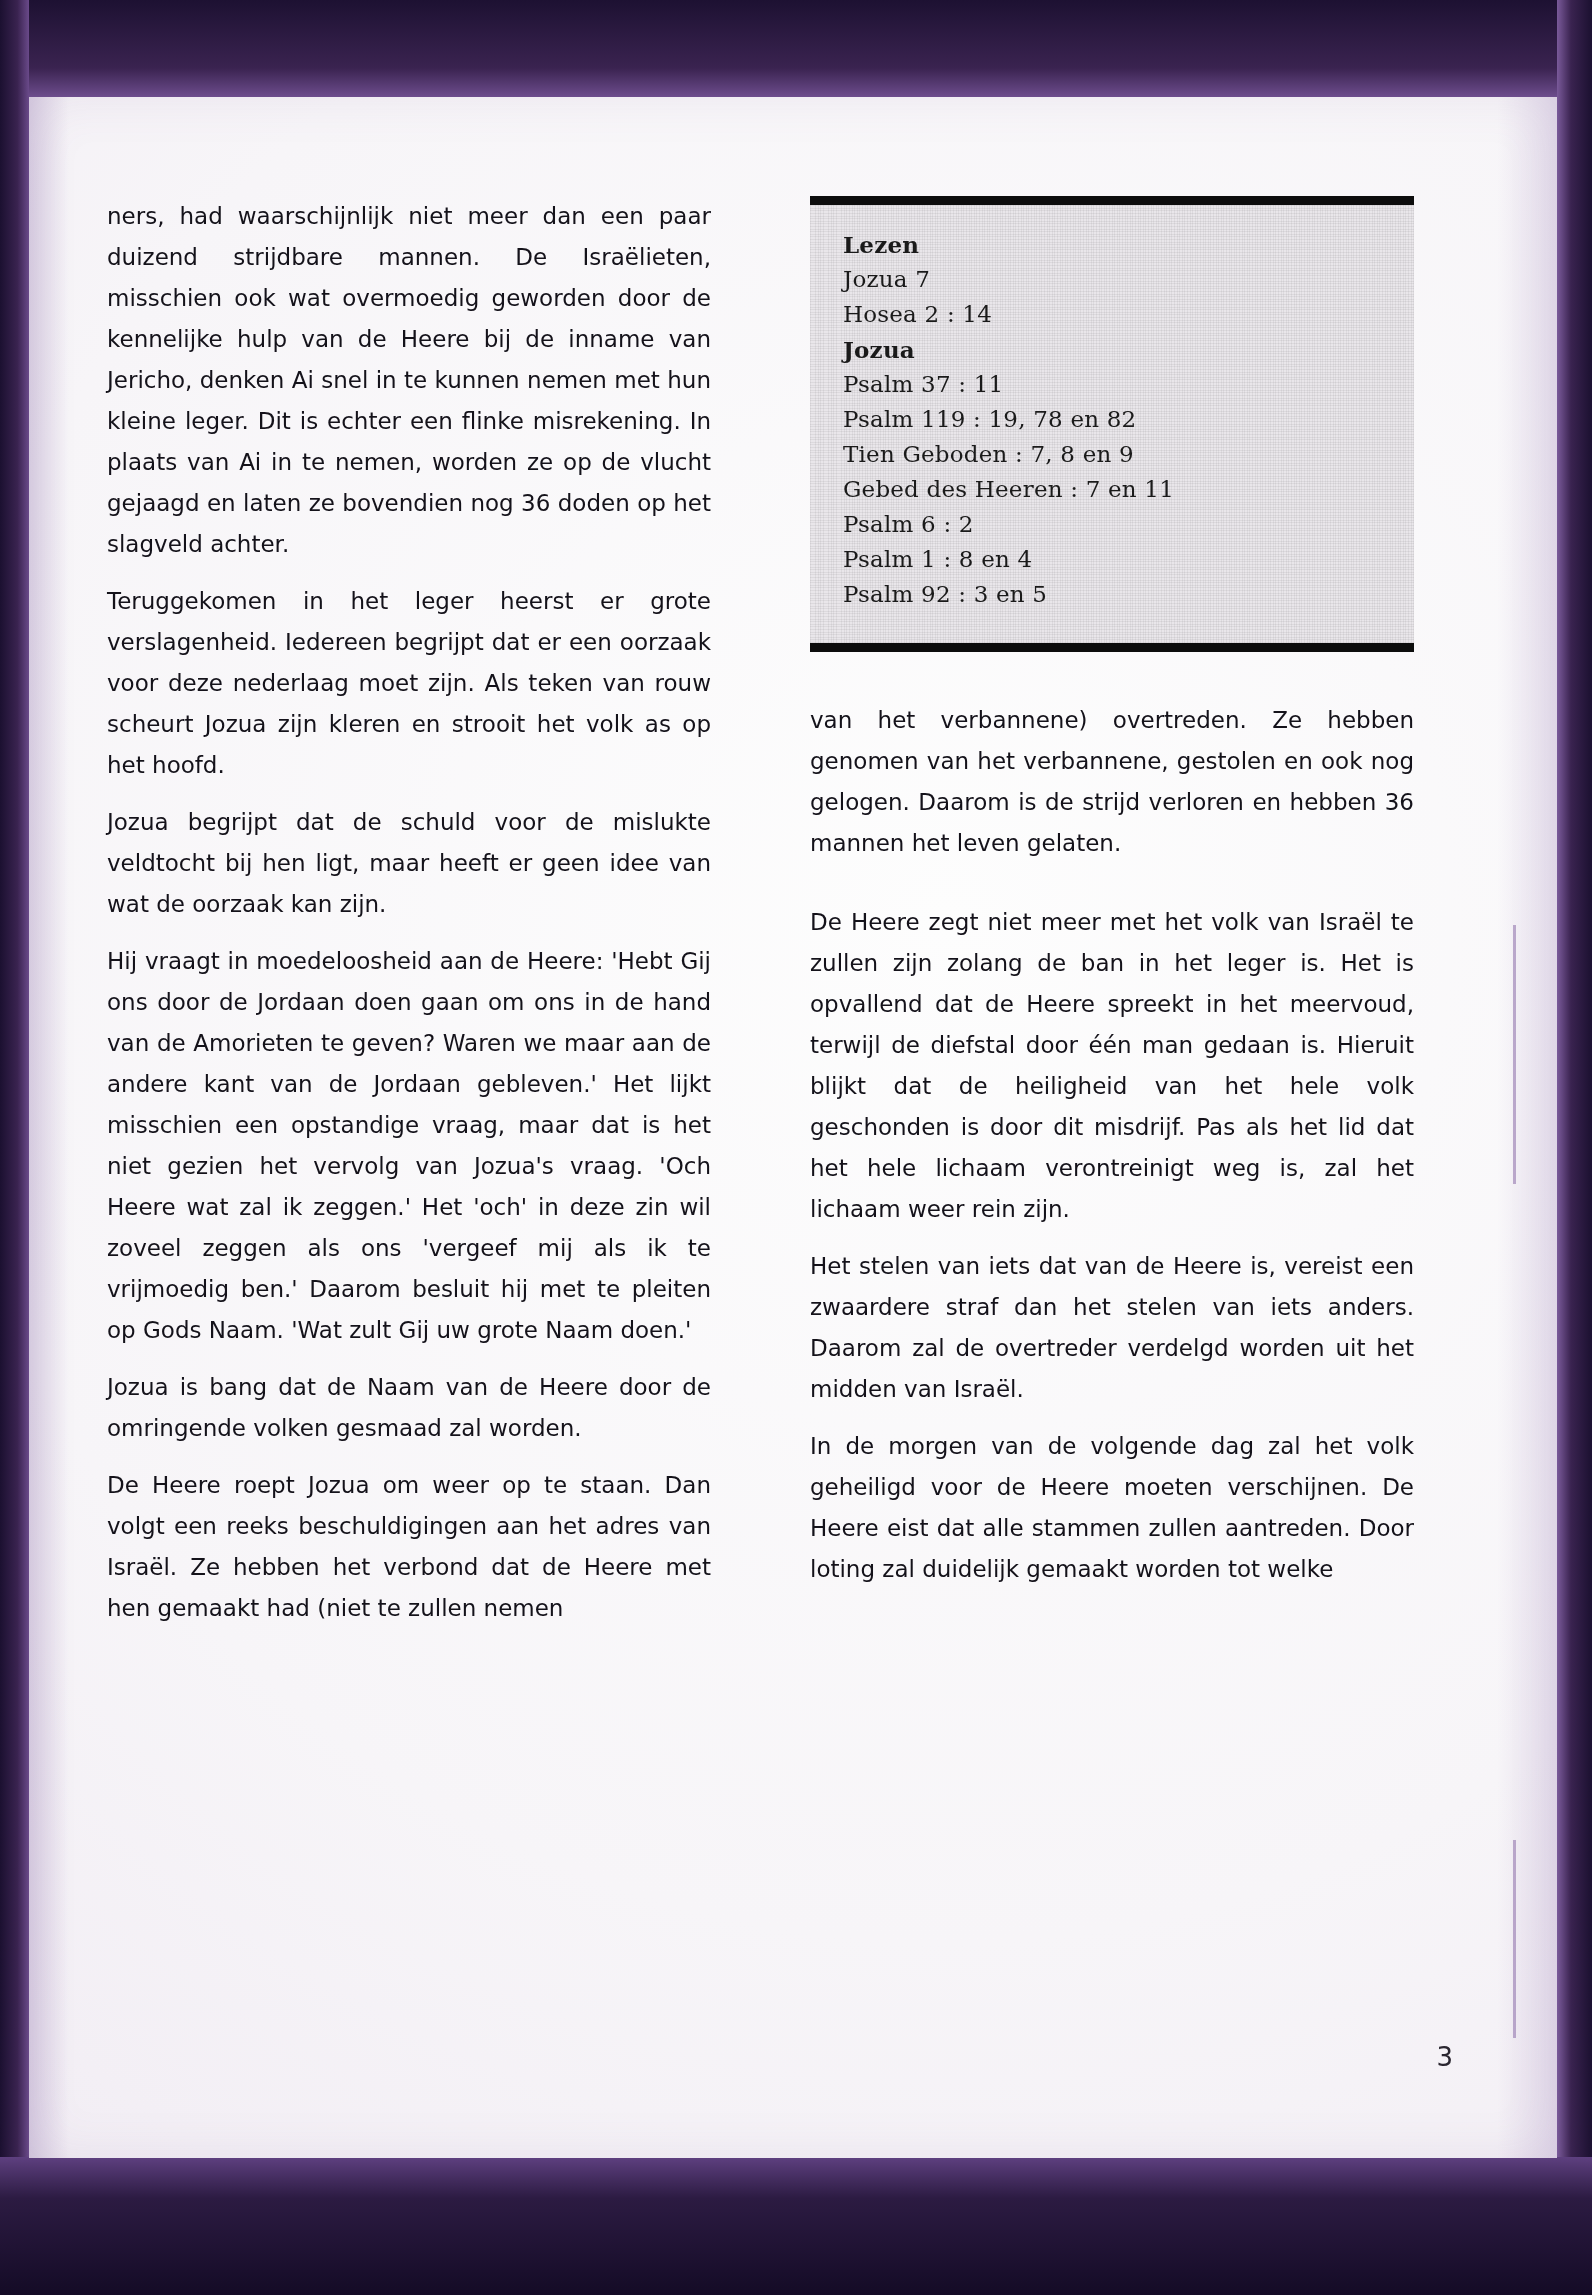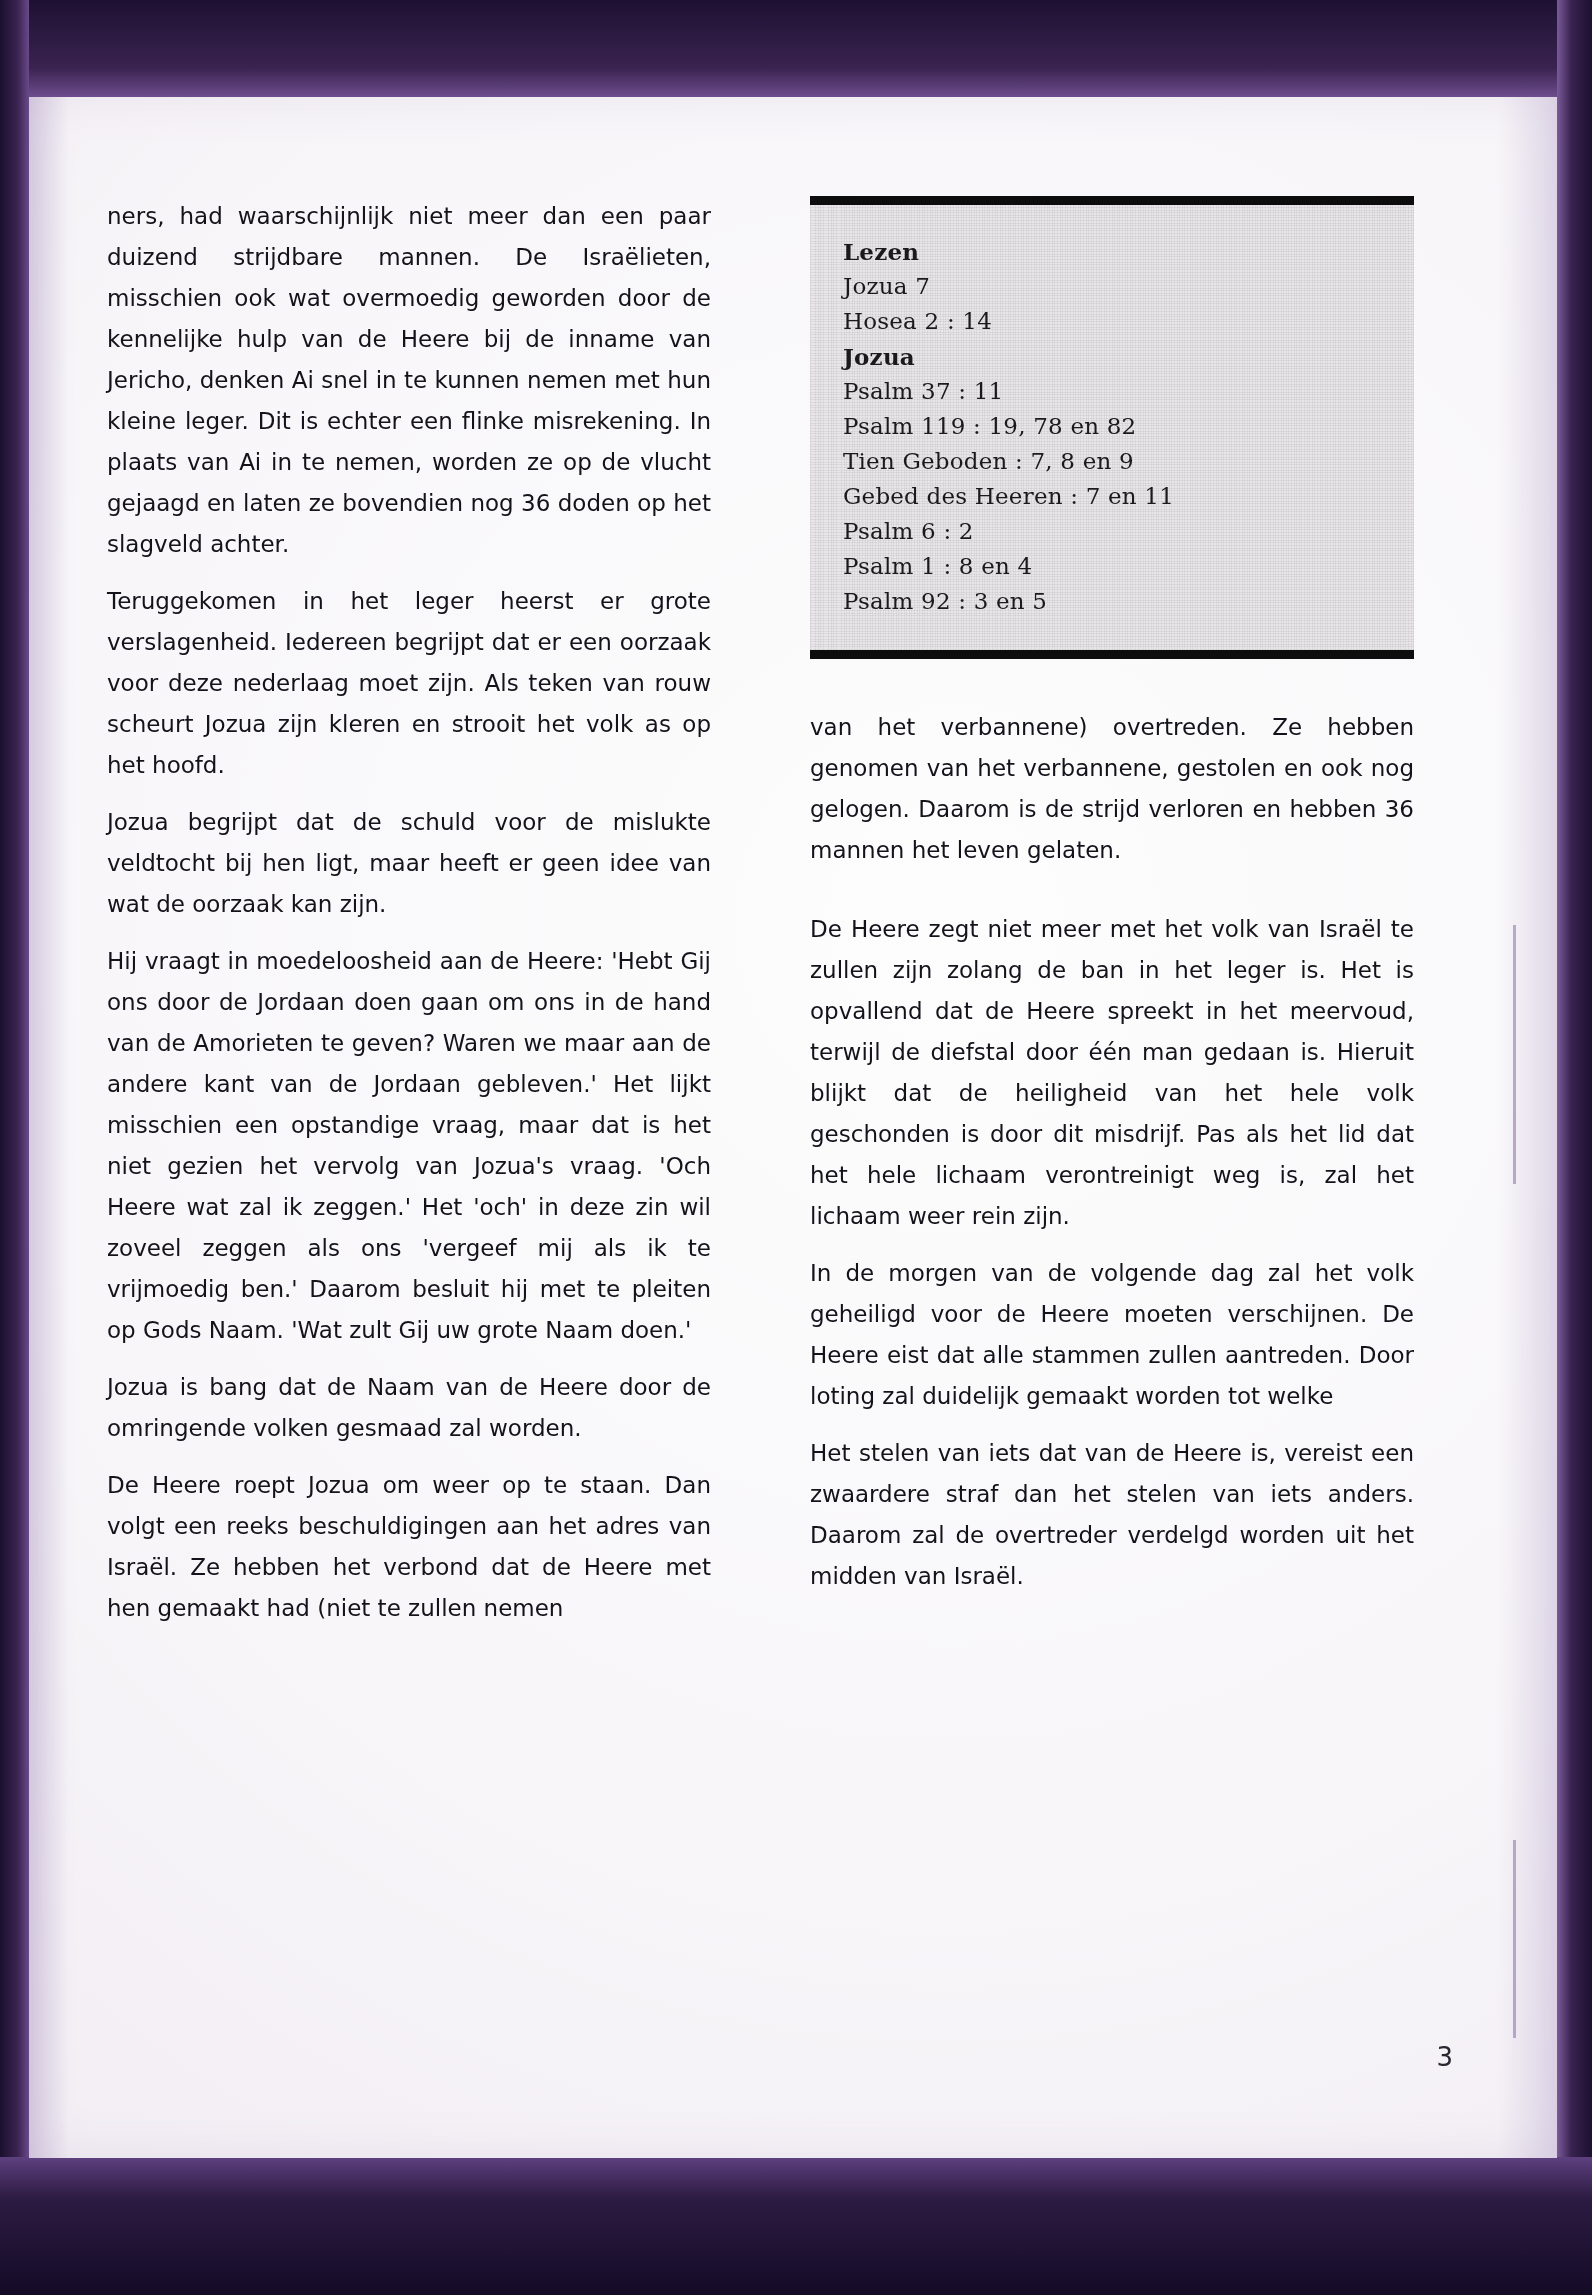--- a/index.html
+++ b/index.html
@@ -100,21 +100,21 @@
   .lezen-box {
     position: relative;
     width: 604px;
     margin-bottom: 48px;
     background:
       repeating-linear-gradient(0deg, rgba(0,0,0,0.055) 0px, rgba(0,0,0,0.055) 0.9px, rgba(255,255,255,0) 0.9px, rgba(255,255,255,0) 2.6px),
       repeating-linear-gradient(90deg, rgba(0,0,0,0.05) 0px, rgba(0,0,0,0.05) 0.9px, rgba(255,255,255,0) 0.9px, rgba(255,255,255,0) 2.6px),
       #e9e6ea;
     border-top: 9.5px solid #0d0d0d;
     border-bottom: 9.5px solid #0d0d0d;
-    padding: 29px 0 31px 33px;
+    padding: 22px 0 31px 33px;
     box-sizing: border-box;
   }
   .lezen-box .line {
     font-family: "DejaVu Serif", serif;
     font-size: 23px;
     line-height: 35px;
     color: #1a1a1a;
     letter-spacing: 0.2px;
   }
   .lezen-box .head {
@@ -177,22 +177,22 @@
           <div class="line">Tien Geboden : 7, 8 en 9</div>
           <div class="line">Gebed des Heeren : 7 en 11</div>
           <div class="line">Psalm 6 : 2</div>
           <div class="line">Psalm 1 : 8 en 4</div>
           <div class="line">Psalm 92 : 3 en 5</div>
         </div>
 
         <p>van het verbannene) overtreden. Ze hebben genomen van het verbannene, gestolen en ook nog gelogen. Daarom is de strijd verloren en hebben 36 mannen het leven gelaten.</p>
         <div class="gap"></div>
         <p>De Heere zegt niet meer met het volk van Israël te zullen zijn zolang de ban in het leger is. Het is opvallend dat de Heere spreekt in het meervoud, terwijl de diefstal door één man gedaan is. Hieruit blijkt dat de heiligheid van het hele volk geschonden is door dit misdrijf. Pas als het lid dat het hele lichaam verontreinigt weg is, zal het lichaam weer rein zijn.</p>
+        <p>Het stelen van iets dat van de Heere is, vereist een zwaardere straf dan het stelen van iets anders. Daarom zal de overtreder verdelgd worden uit het midden van Israël.</p>
         <p>In de morgen van de volgende dag zal het volk geheiligd voor de Heere moeten verschijnen. De Heere eist dat alle stammen zullen aantreden. Door loting zal duidelijk gemaakt worden tot welke</p>
-        <p>Het stelen van iets dat van de Heere is, vereist een zwaardere straf dan het stelen van iets anders. Daarom zal de overtreder verdelgd worden uit het midden van Israël.</p>
       </div>
 
     </div>
 
     <div class="page-number">3</div>
   </div>
 </div>
 
 
 </body></html>

